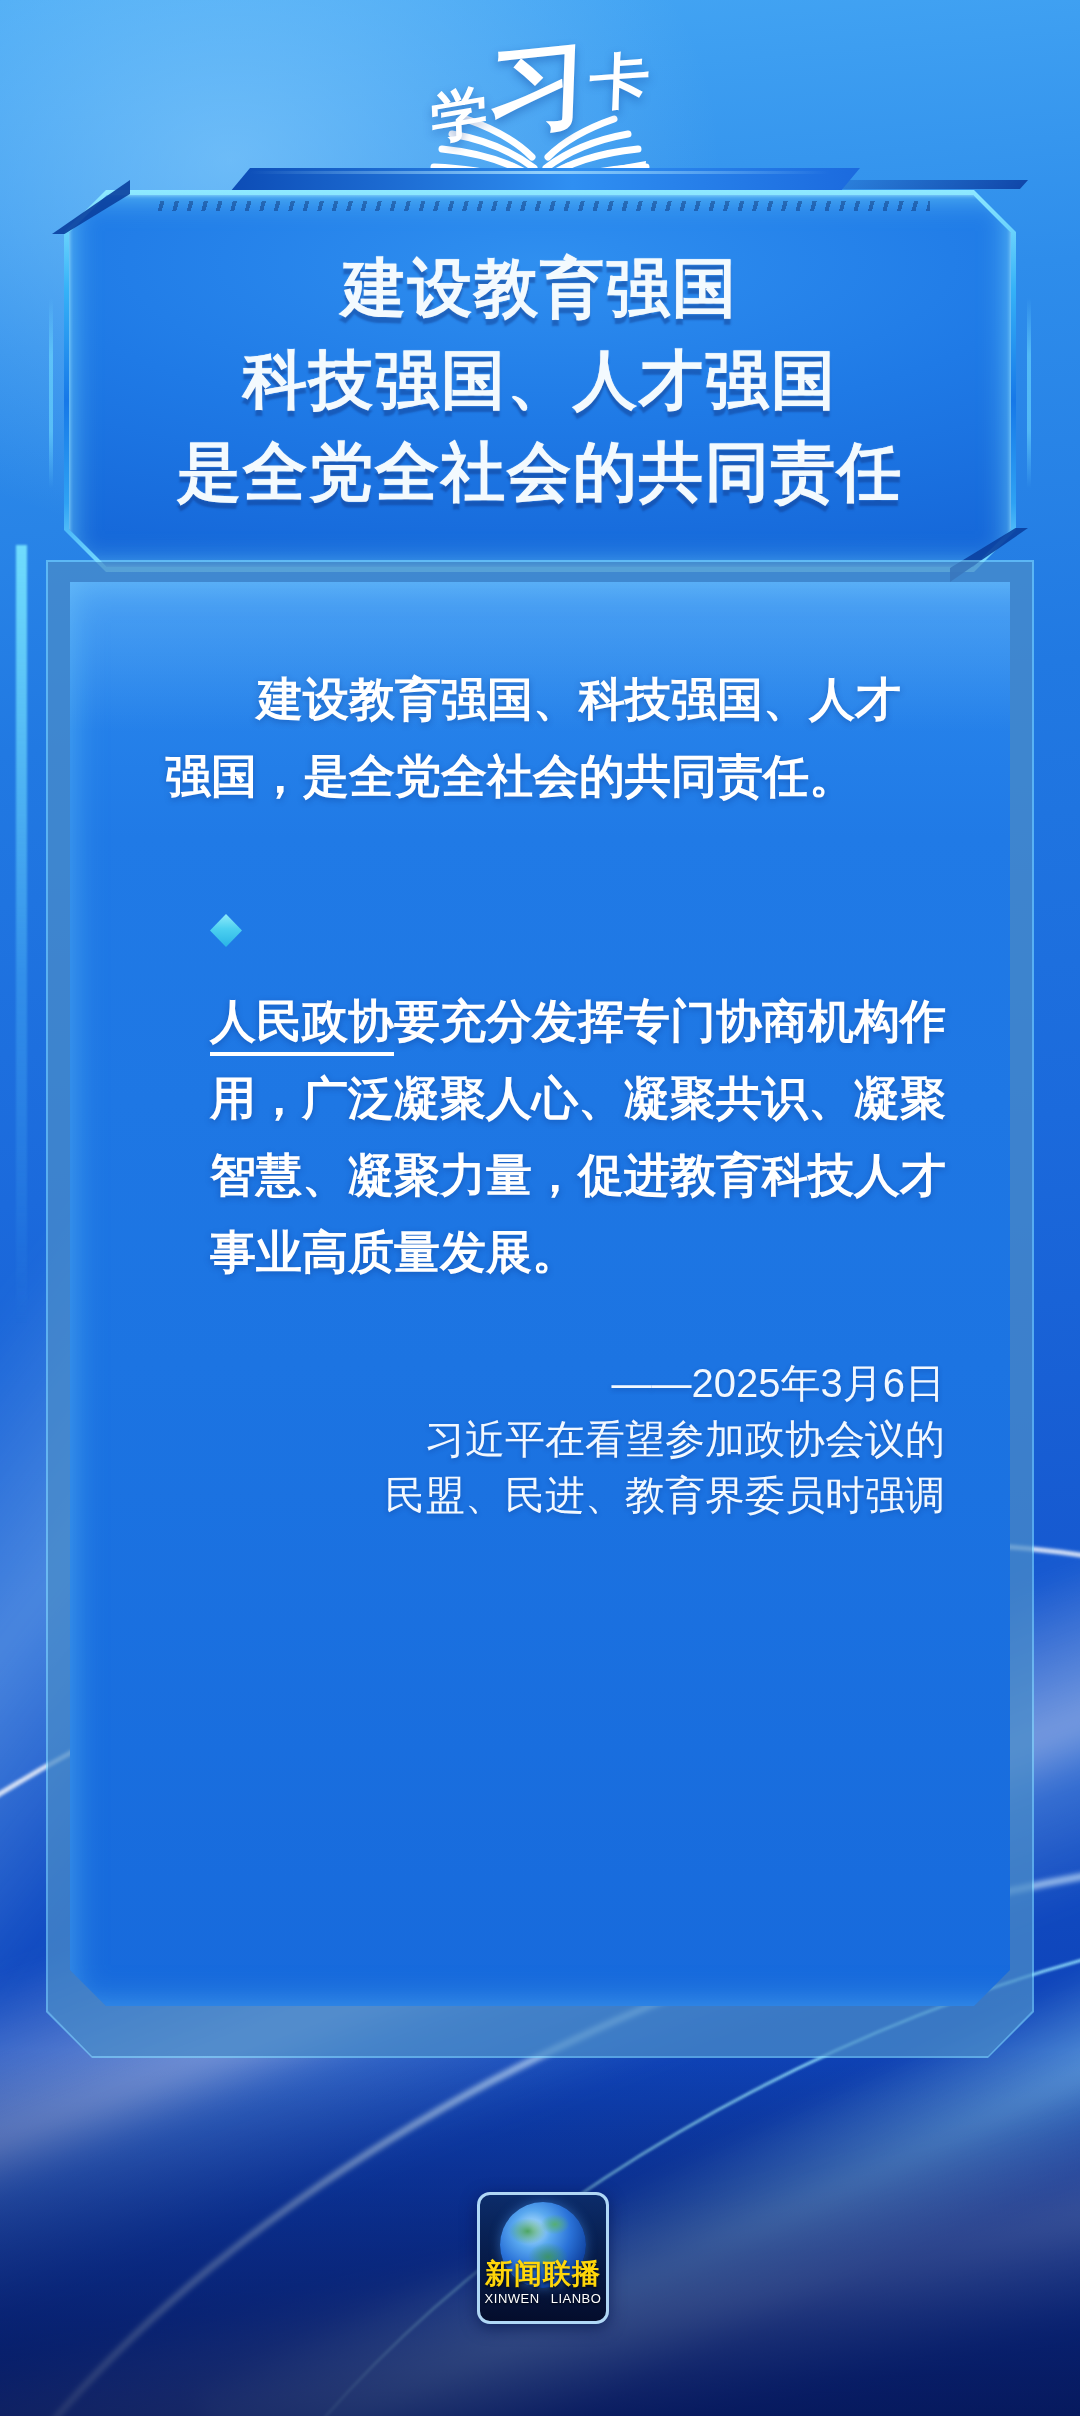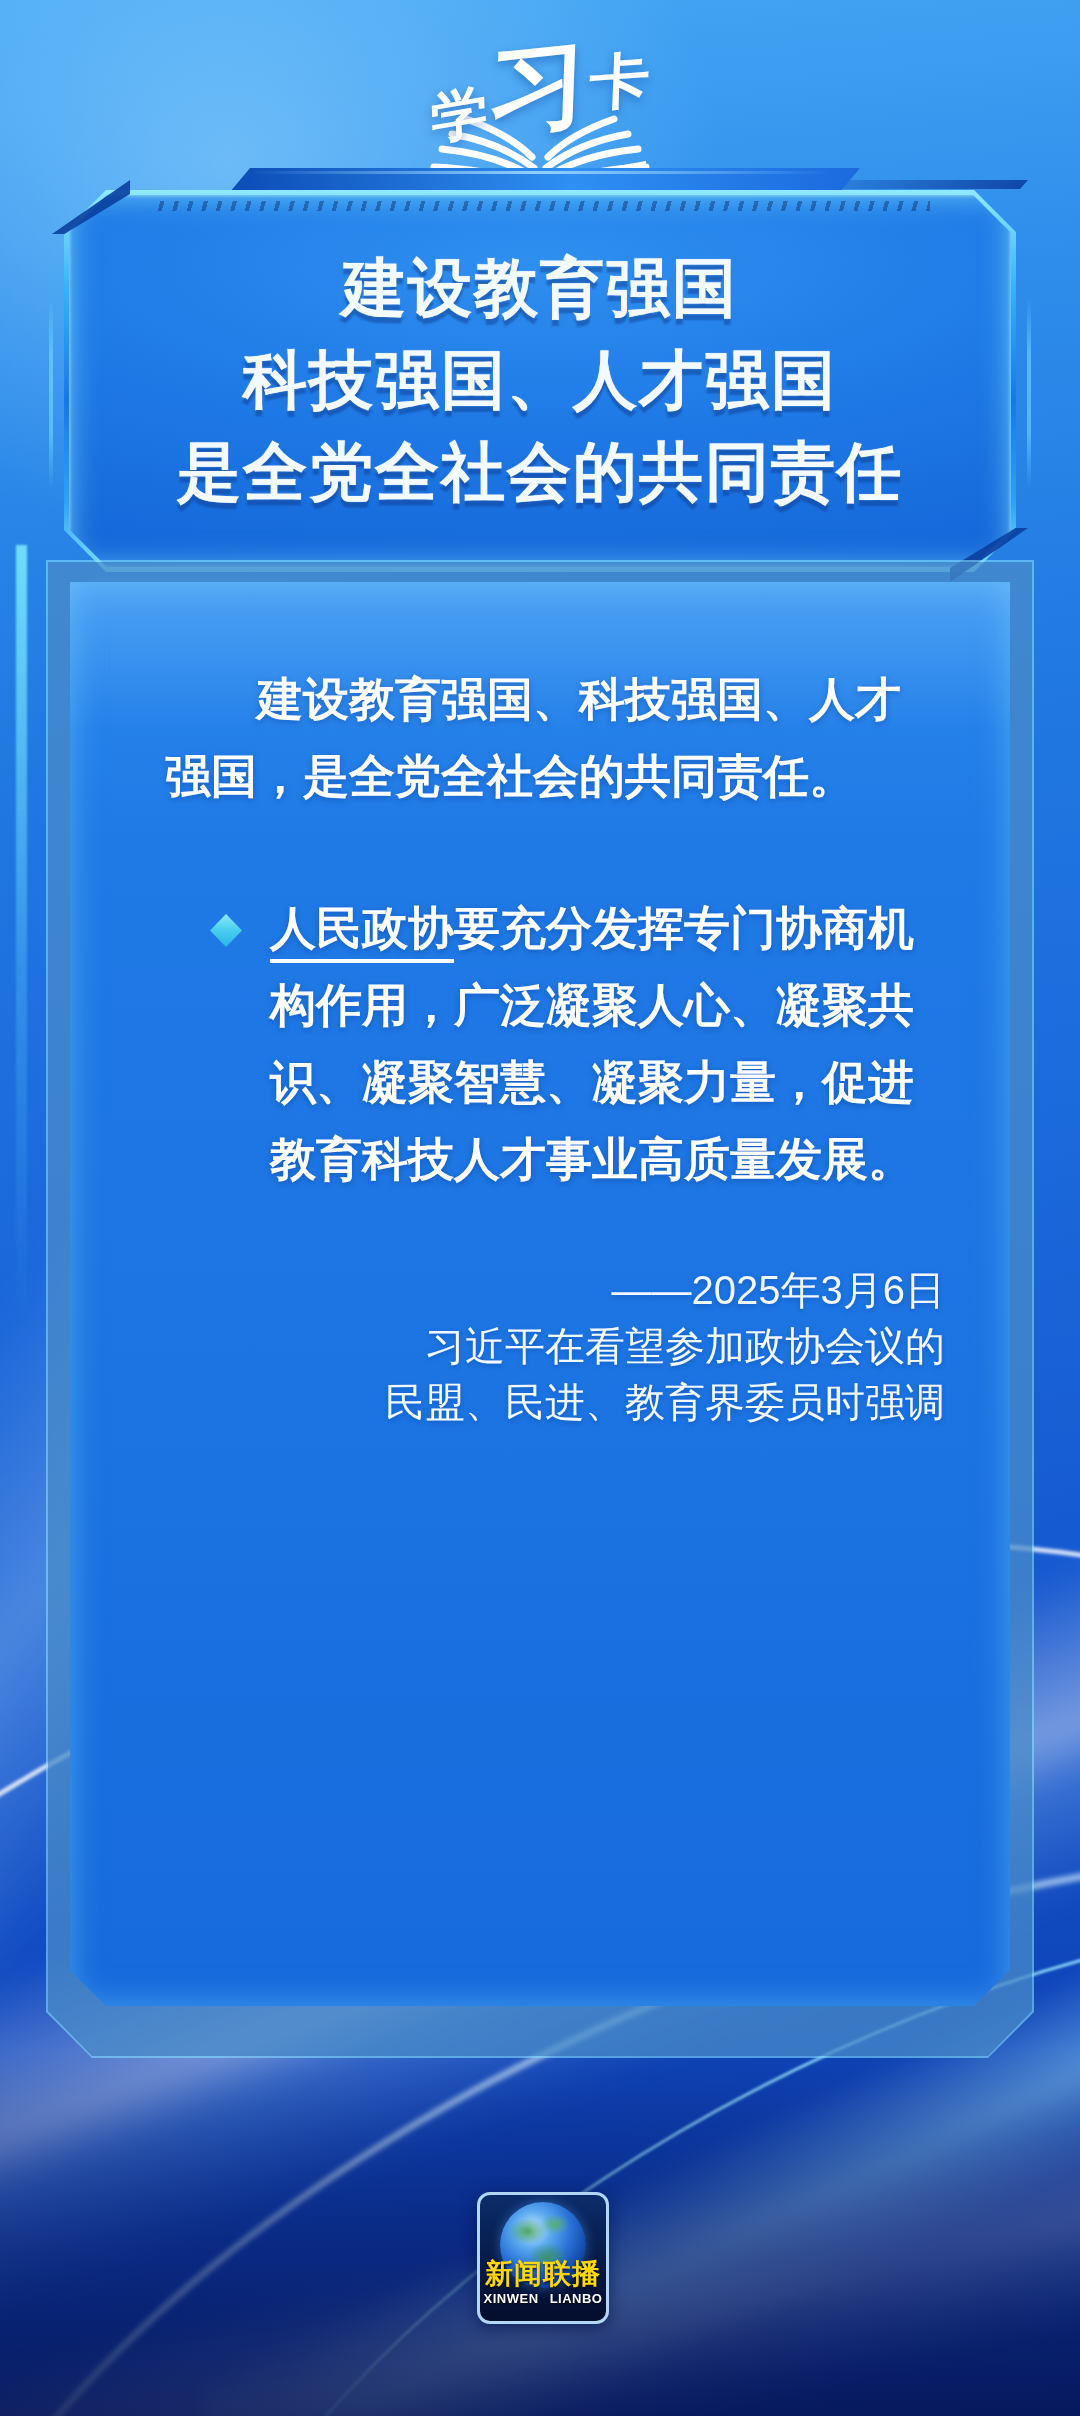--- a/index.html
+++ b/index.html
@@ -85,27 +85,27 @@
   
   .panel-outer{position:absolute;left:46px;top:560px;width:988px;height:1498px;
     clip-path:polygon(0 0,988px 0,988px 1452px,942px 1498px,46px 1498px,0 1452px);
     background:rgba(130,220,255,.6);}
   .panel-outer-fill{position:absolute;inset:2px;
     clip-path:polygon(0 0,984px 0,984px 1449px,940px 1494px,44px 1494px,0 1449px);
     background:rgba(9,48,138,.34);}
   .panel-inner{position:absolute;left:70px;top:582px;width:940px;height:1424px;
     clip-path:polygon(0 0,940px 0,940px 1388px,904px 1424px,36px 1424px,0 1388px);
     background:linear-gradient(180deg,#2b89ee 0%,#207ae6 18%,#1c74e2 55%,#176adc 100%);
-    box-shadow:inset 0 0 34px rgba(120,215,255,.5);}
+    box-shadow:inset 0 0 34px rgba(120,215,255,.5);padding-left:43px;}
   .panel-inner::before{content:"";position:absolute;left:0;top:0;right:0;height:150px;
     background:linear-gradient(180deg,rgba(140,210,255,.35),rgba(140,210,255,0));}
   .content{position:absolute;left:95px;top:0;width:780px;color:#fff;}
   .paragraph{margin:79px 0 0;font-size:46px;line-height:77px;font-weight:700;text-indent:2em;
     text-shadow:0 2px 6px rgba(0,40,120,.35);}
-  .bullet{display:flex;gap:28px;margin:75px 0 0 45px;width:738px;}
+  .bullet{display:flex;gap:36px;margin:75px 0 0 45px;width:738px;flex-direction:column;}
   .diamond{flex:none;width:32px;height:33px;margin-top:24px;
     clip-path:polygon(50% 0,100% 50%,50% 100%,0 50%);
     background:linear-gradient(180deg,#8feafa 0%,#4cd0f0 45%,#29b4e6 100%);}
   .bullet p{margin:0;font-size:46px;line-height:77px;font-weight:700;
     text-shadow:0 2px 6px rgba(0,40,120,.35);}
   .uline{border-bottom:4px solid #fff;padding-bottom:5px;}
   .attribution{margin-top:64px;text-align:right;font-size:40px;line-height:56px;font-weight:400;
     color:#f2f8ff;text-shadow:0 2px 5px rgba(0,40,120,.3);}
   
   .badge{position:absolute;left:477px;top:2192px;width:126px;height:126px;border-radius:13px;
@@ -115,21 +115,21 @@
     background:
       radial-gradient(26px 18px at 32% 34%,rgba(72,162,92,.95),rgba(72,162,92,0) 72%),
       radial-gradient(20px 14px at 64% 26%,rgba(86,176,104,.9),rgba(86,176,104,0) 72%),
       radial-gradient(28px 20px at 56% 64%,rgba(60,150,86,.85),rgba(60,150,86,0) 72%),
       radial-gradient(circle at 38% 32%,#c4eaff 0%,#5aa9f0 24%,#2a72d8 48%,#0b3a96 78%,#062158 100%);
     box-shadow:0 0 12px rgba(80,160,255,.45);}
   .badge-cn{position:absolute;left:0;top:60px;width:100%;text-align:center;
     font-size:28px;font-weight:900;letter-spacing:1px;color:#ffd60a;
     text-shadow:0 2px 3px rgba(0,0,0,.7);}
   .badge-en{position:absolute;left:0;top:96px;width:100%;text-align:center;
-    font-size:13px;font-weight:700;letter-spacing:.5px;word-spacing:7px;color:#fff;
+    font-size:13px;font-weight:400;letter-spacing:.5px;word-spacing:7px;color:#fff;
     text-shadow:0 1px 2px rgba(0,0,0,.7);}
 </style>
 </head>
 <body>
 
 <div class="poster">
 
   <div class="bg-glow-topleft"></div>
   <div class="waves">
     <div class="wave band3"></div>

